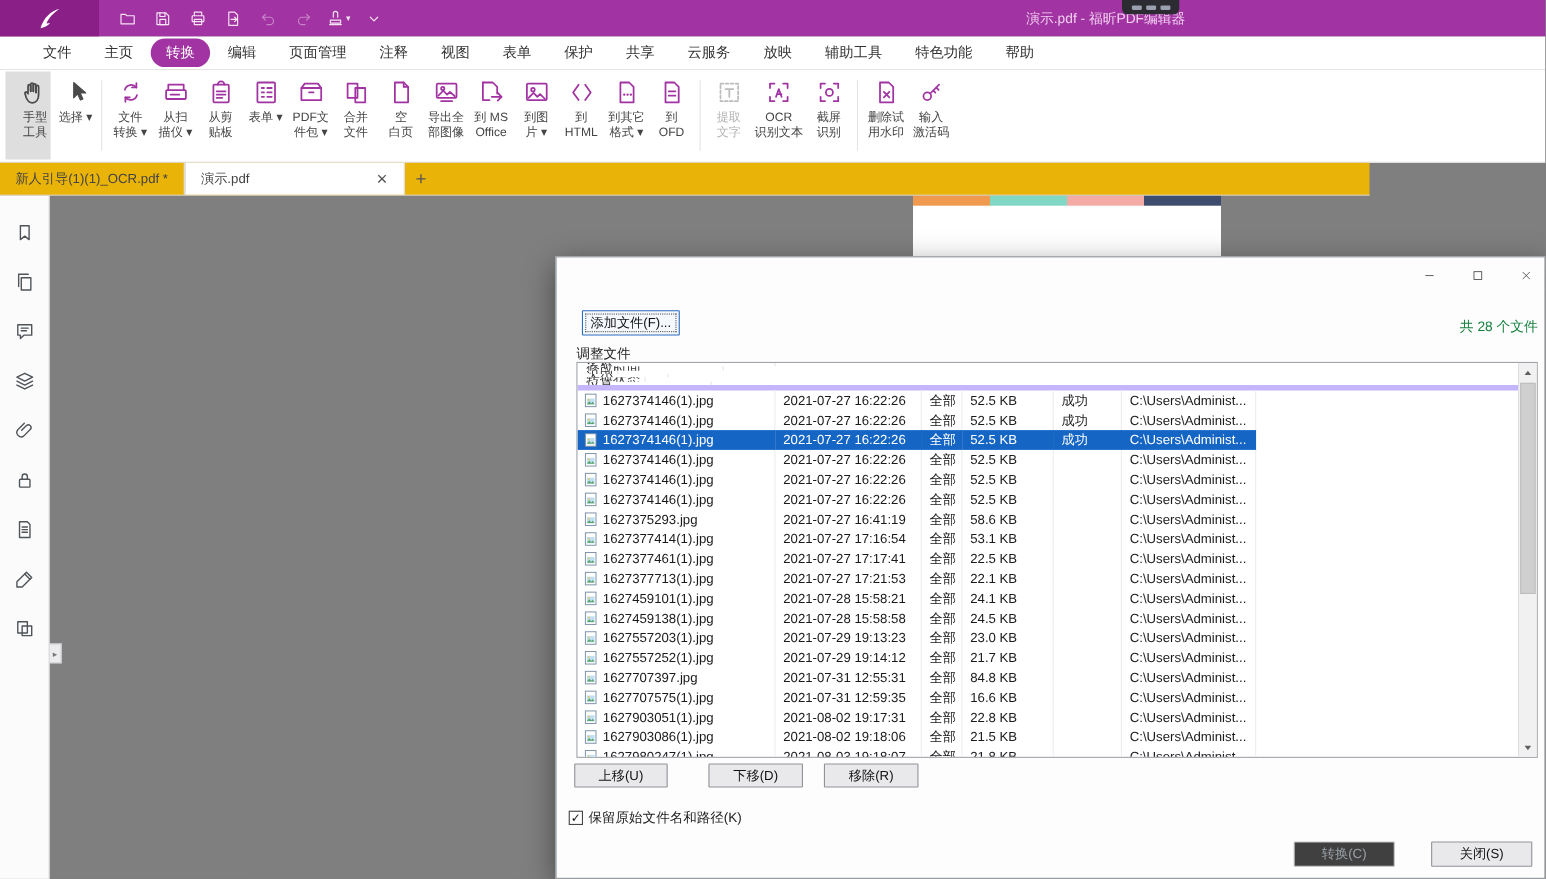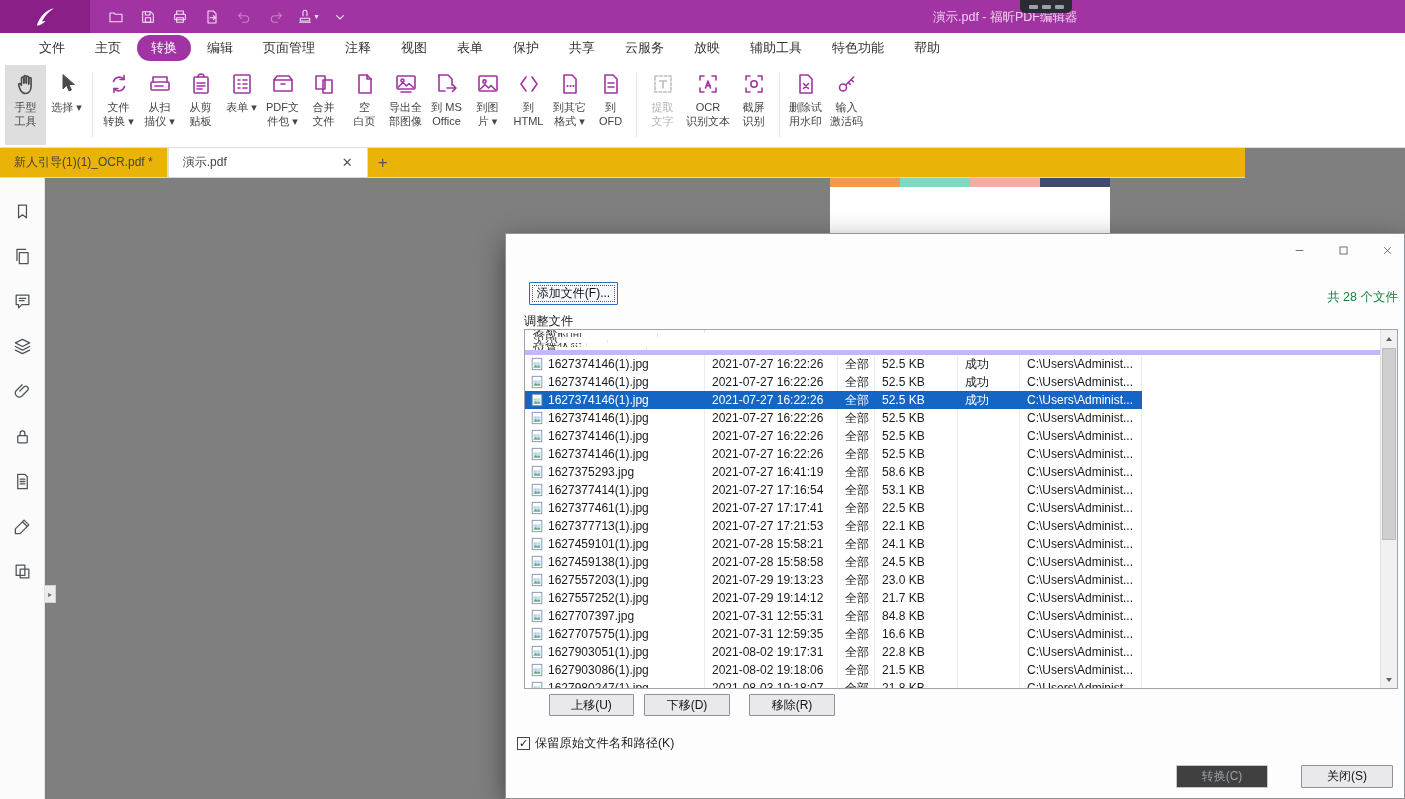--- a/index.html
+++ b/index.html
@@ -20,21 +20,21 @@
 #rec-badge i{width:9px;height:4px;background:#9aa0ad;border-radius:1px;}
 
 
 #menubar{position:absolute;top:33px;left:0;width:1405px;height:30px;background:#ffffff;display:flex;align-items:center;padding-left:24px;}
 .menu-item{font-size:13px;color:#333;padding:4px 14px;margin:0 1px;border-radius:13px;white-space:nowrap;}
 .menu-item.active{background:#a233a2;color:#fff;}
 
 
 #ribbon{position:absolute;top:63px;left:0;width:1405px;height:85px;background:#fff;border-bottom:1px solid #dfdfe2;display:flex;align-items:stretch;padding:2px 0 2px 5px;}
 .tool{min-width:41px;padding:5px 3px 2px;display:flex;flex-direction:column;align-items:center;color:#a233a2;}
-.tool.dark{color:#4a4a4a;}
+.tool.dark{color:#4a4a4a;align-items:flex-end;}
 .tool.selected{background:#dedede;}
 .tool.disabled{color:#bcbcbc;}
 .tool.disabled .tool-label{color:#b3b3b3;}
 .tool-icon{width:26px;height:26px;margin:1px 0 4px;display:flex;align-items:center;justify-content:center;}
 .tool-icon svg{width:24px;height:24px;}
 .tool-label{font-size:11px;line-height:13.5px;color:#444;white-space:nowrap;}
 .rib-sep{width:1px;background:#e4e4e6;margin:8px 5px;}
 
 
 #tabbar{position:absolute;top:148px;left:0;width:1245px;height:30px;background:#eab308;border-bottom:1px solid #d9d9dc;display:flex;align-items:stretch;}
@@ -81,21 +81,21 @@
 .trow.sel .cell{background:#1565c4;color:#fff;border-right-color:#1565c4;}
 .trow.sel .cell.fill{background:#fff;}
 #tbl-scroll{position:absolute;right:0;top:0;bottom:0;width:17px;background:#f1f1f1;border-left:1px solid #e0e0e0;}
 .sb-btn{position:absolute;left:0;width:16px;height:17px;display:flex;align-items:center;justify-content:center;}
 .sb-btn.up{top:0}.sb-btn.down{bottom:0}
 .tri-up{width:0;height:0;border-left:3.5px solid transparent;border-right:3.5px solid transparent;border-bottom:4.5px solid #606060;}
 .tri-down{width:0;height:0;border-left:3.5px solid transparent;border-right:3.5px solid transparent;border-top:4.5px solid #606060;}
 #sb-thumb{position:absolute;left:1px;top:18px;width:14px;height:192px;background:#cfcfcf;border:1px solid #bdbdbd;}
 
 .win-btn{position:absolute;height:22px;background:#e9e9eb;border:1px solid #8f9398;border-radius:1px;font-size:12px;color:#111;display:flex;align-items:center;justify-content:center;}
-#btn-up{left:43px;top:460px;width:85px;}
+#btn-up{left:16px;top:460px;width:85px;}
 #btn-down{left:138px;top:460px;width:86px;}
 #btn-remove{left:243px;top:460px;width:86px;}
 #keep-row{position:absolute;left:11px;top:501px;display:flex;align-items:center;gap:5px;}
 #keep-cb{width:13px;height:13px;border:1px solid #444;background:#fff;display:flex;align-items:center;justify-content:center;font-size:11px;font-weight:bold;color:#111;}
 #keep-label{font-size:12.3px;color:#222;}
 #btn-convert{left:670px;top:531px;width:92px;height:23px;}
 #btn-convert.disabled{background:#404040;border-color:#c3c6ca;color:#9aa0a6;}
 #btn-close{left:795px;top:531px;width:92px;height:23px;}
 </style>
 </head>

